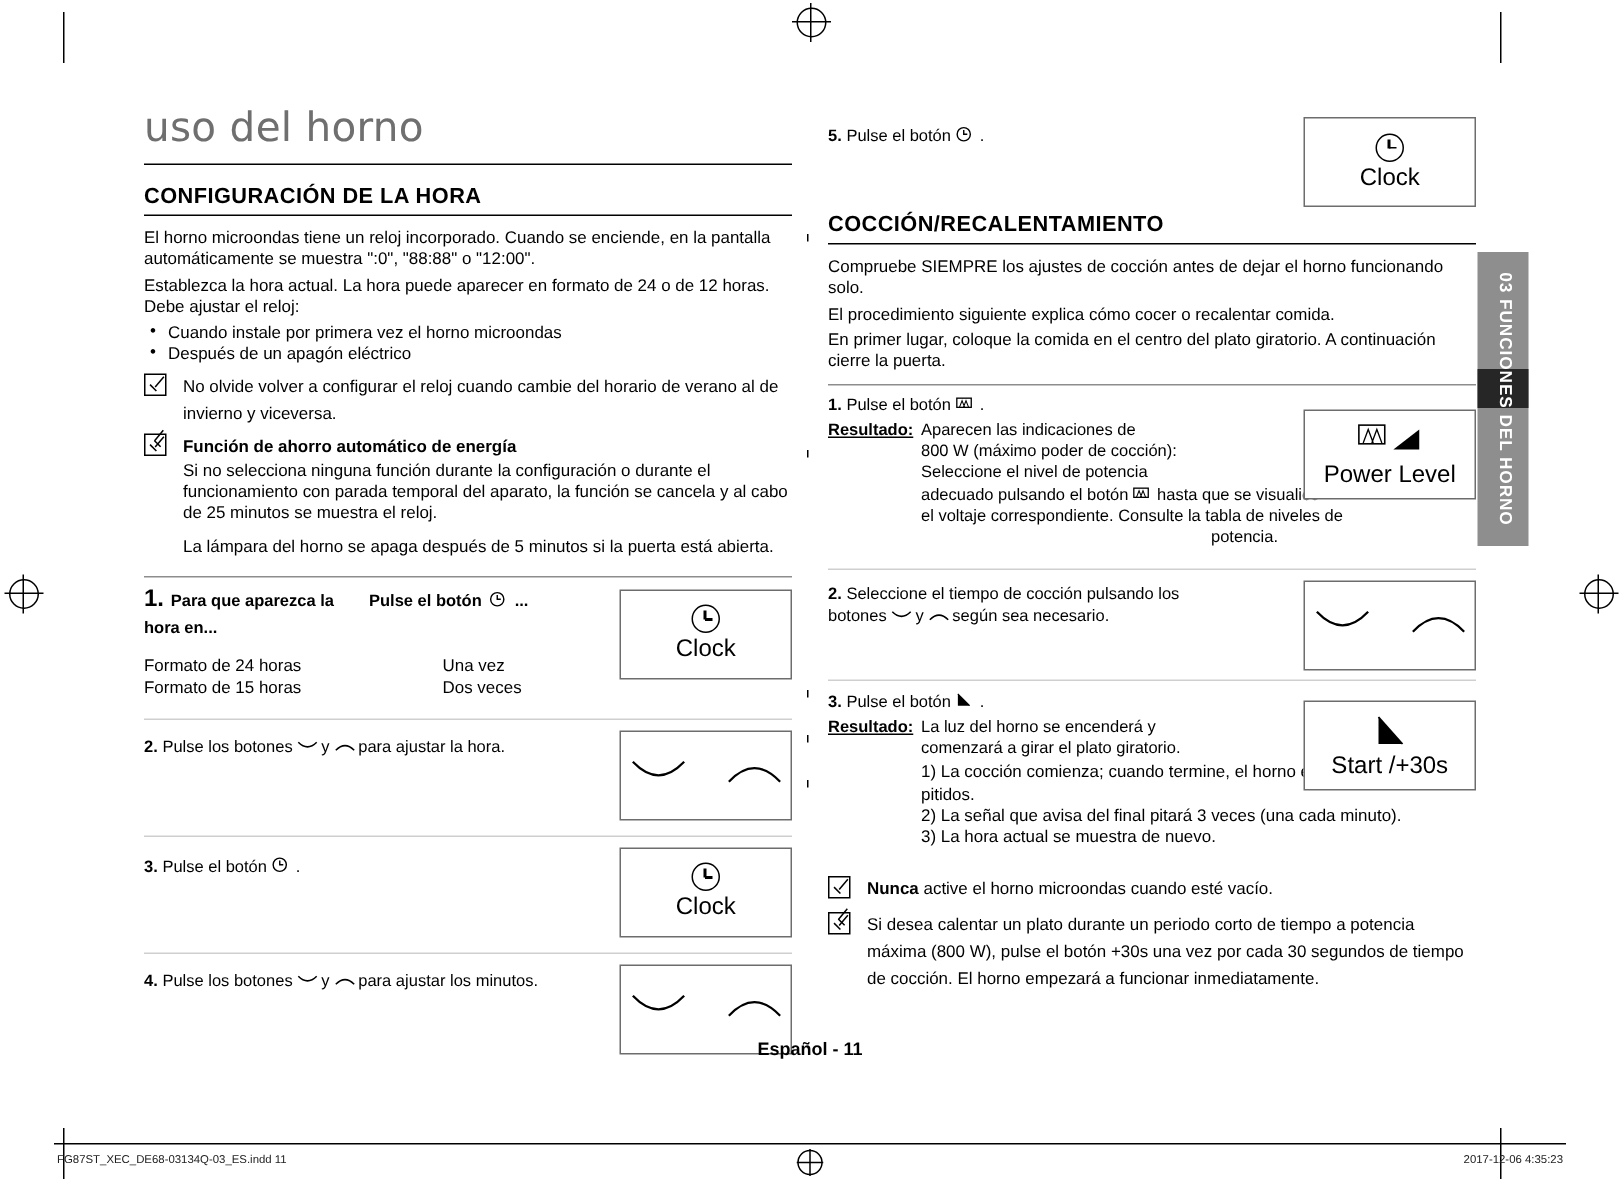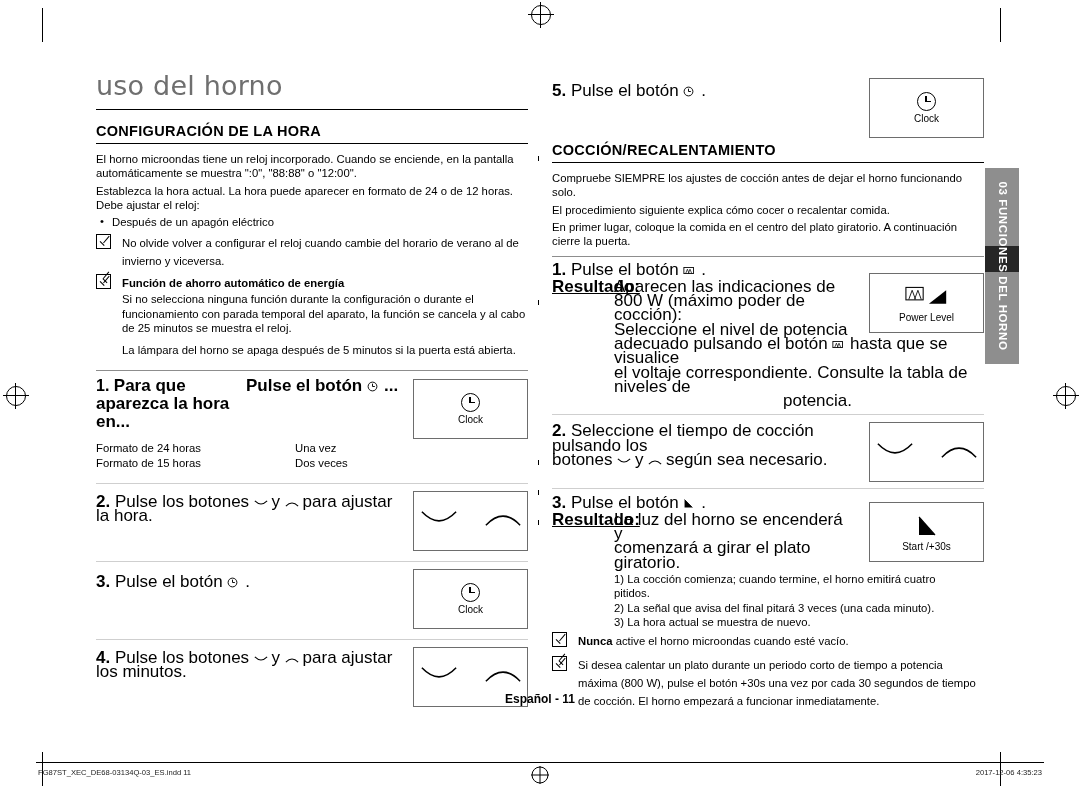--- a/index.html
+++ b/index.html
@@ -59,28 +59,28 @@
   .note .nicon.dbl:after{box-shadow:3px -3px 0 #000;}
   .note .ntext{font-size:11.3px;line-height:14.3px;}
   .bold{font-weight:bold;}
 
   
   .steprow{position:relative;min-height:20px;}
   .hr{border-top:1px solid #cfcfcf;margin:7px 0 7px 0;}
   .hr-dark{border-top:1px solid #8d8d8d;margin:6px 0 6px 0;}
 
   .stepnum{font-weight:bold;}
-  .steptext{font-size:17px;line-height:14.3px;}
+  .steptext{font-size:11px;line-height:14.3px;}
 
   .pict{
     position:absolute;right:0;top:0;width:113px;height:58px;
     border:1px solid #6d6d6d;background:#fff;
     display:flex;flex-direction:column;align-items:center;justify-content:center;
   }
-  .pict .lbl{font-size:10px;margin-top:2px;}
+  .pict .lbl{font-size:16px;margin-top:2px;}
   .clockglyph{
     width:17px;height:17px;border:1.4px solid #000;border-radius:50%;position:relative;
   }
   .clockglyph:before{content:"";position:absolute;left:7.2px;top:3px;width:1.4px;height:6px;background:#000;}
   .clockglyph:after{content:"";position:absolute;left:8px;top:8px;width:5px;height:1.4px;background:#000;}
 
   .arrows{display:flex;gap:26px;align-items:center;}
 
   .powerglyph{width:46px;height:26px;position:relative;}
   .startglyph{width:26px;height:26px;position:relative;}
@@ -142,20 +142,21 @@
     <div class="title">uso del horno</div>
     <div class="title-rule"></div>
 
     <h2 class="sec">CONFIGURACIÓN DE LA HORA</h2>
     <div class="sec-rule"></div>
 
     <p>El horno microondas tiene un reloj incorporado. Cuando se enciende, en la pantalla automáticamente se muestra ":0", "88:88" o "12:00".</p>
     <p>Establezca la hora actual. La hora puede aparecer en formato de 24 o de 12 horas. Debe ajustar el reloj:</p>
 
     <ul class="dots">
+      <li>Cuando instale por primera vez el horno microondas</li>
       <li>Después de un apagón eléctrico</li>
     </ul>
 
     <div class="note">
       <span class="nicon"></span>
       <span class="ntext">No olvide volver a configurar el reloj cuando cambie del horario de verano al de invierno y viceversa.</span>
     </div>
 
     <div class="note">
       <span class="nicon dbl"></span>

